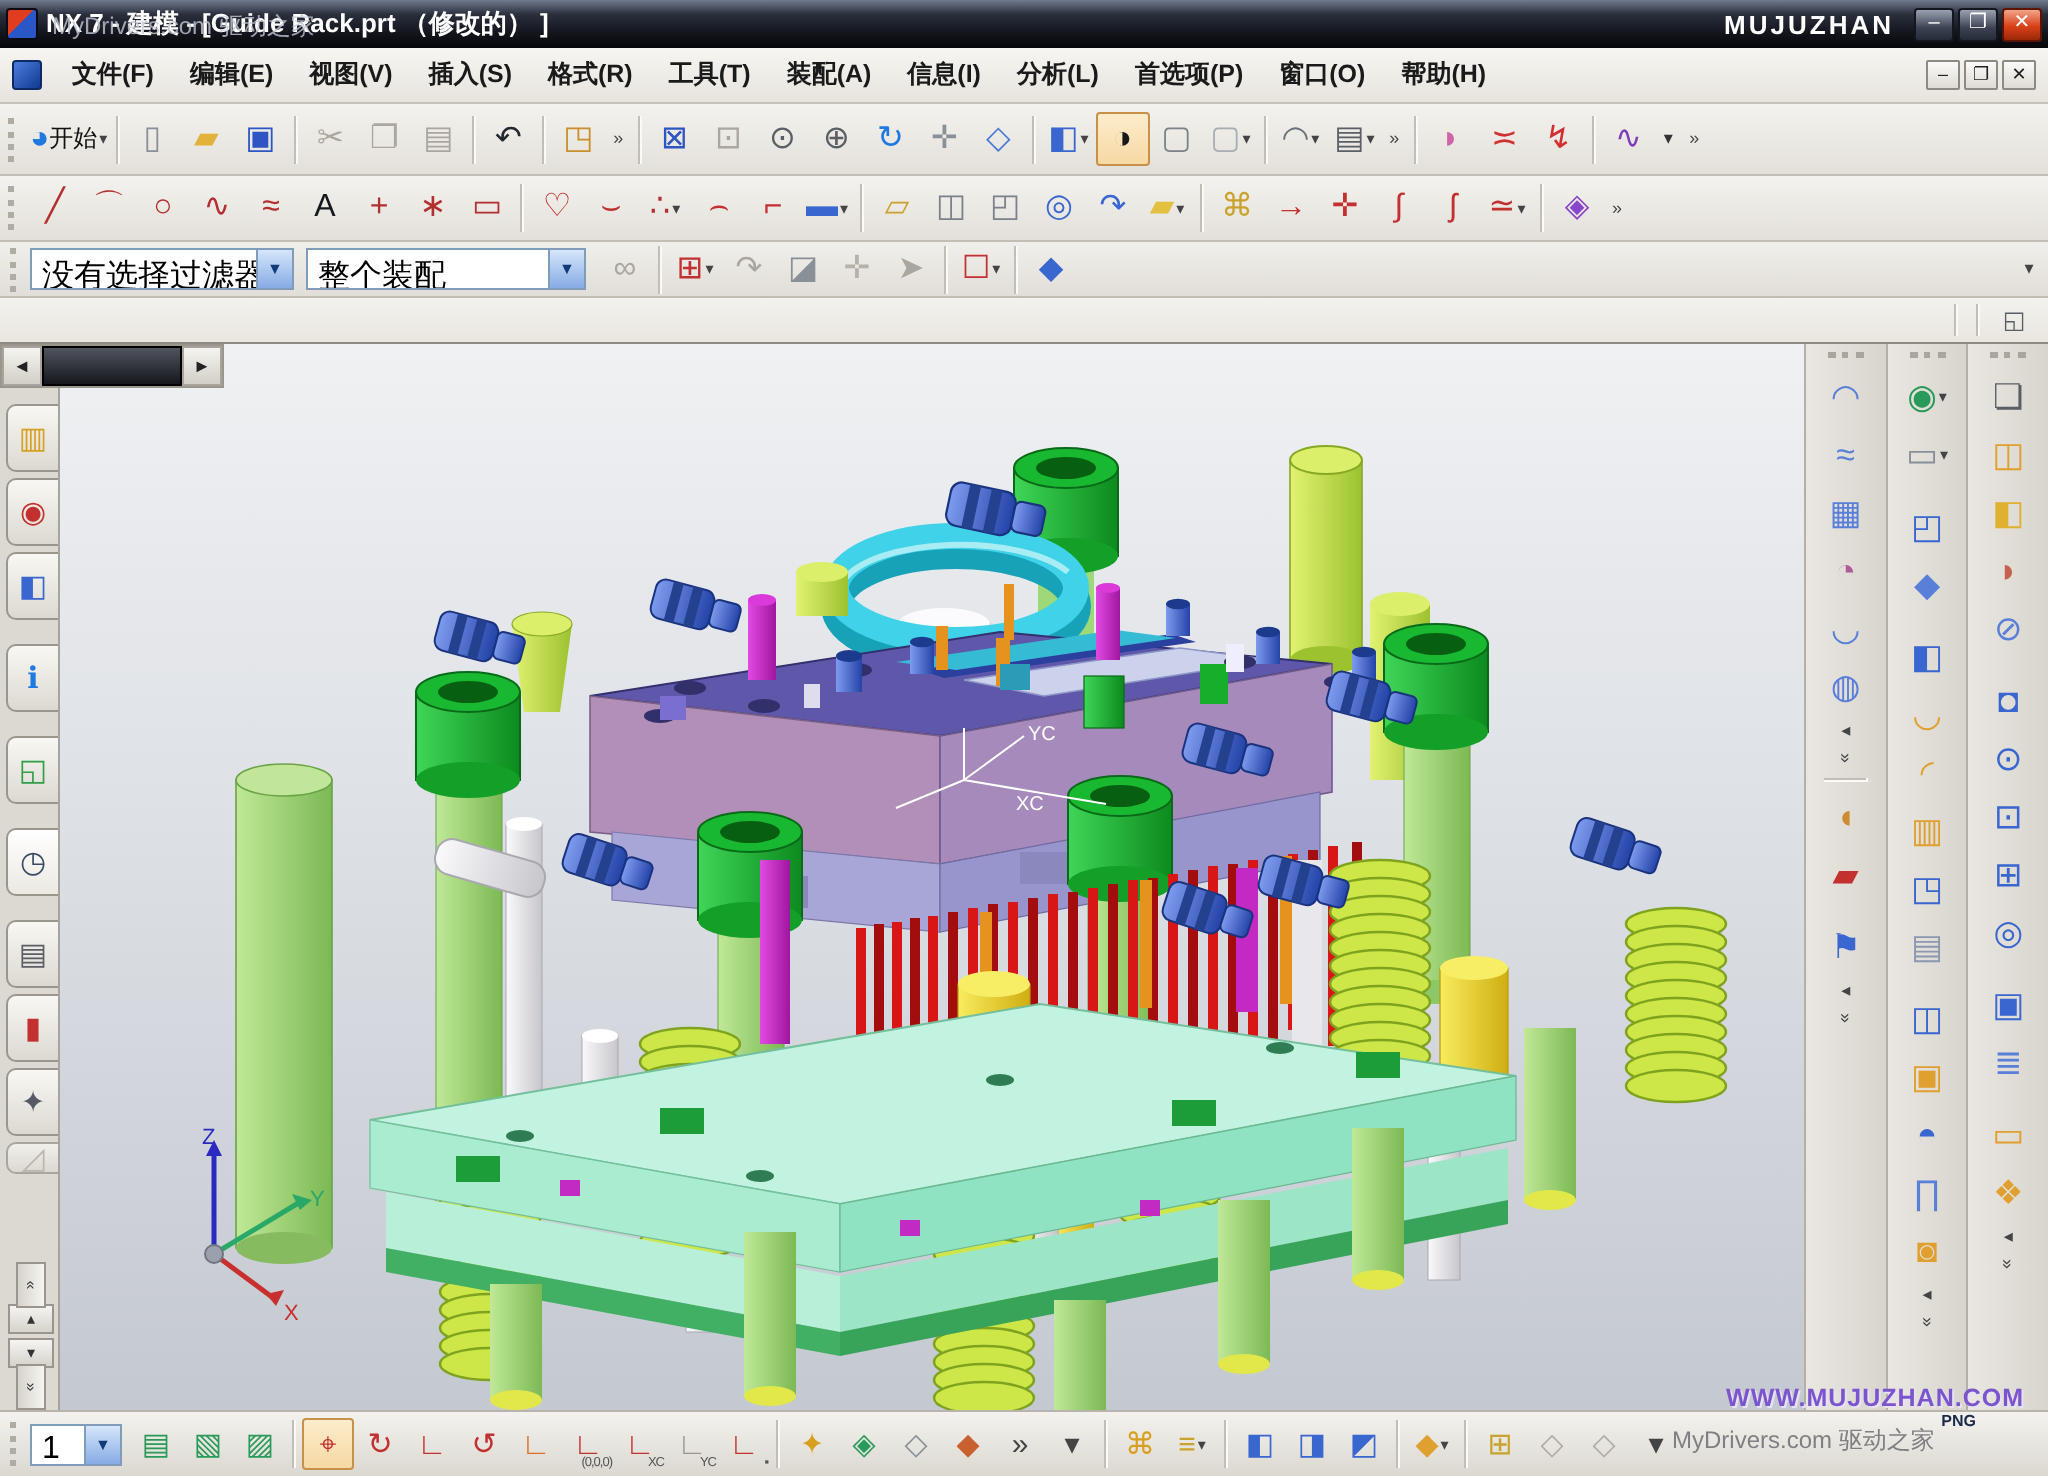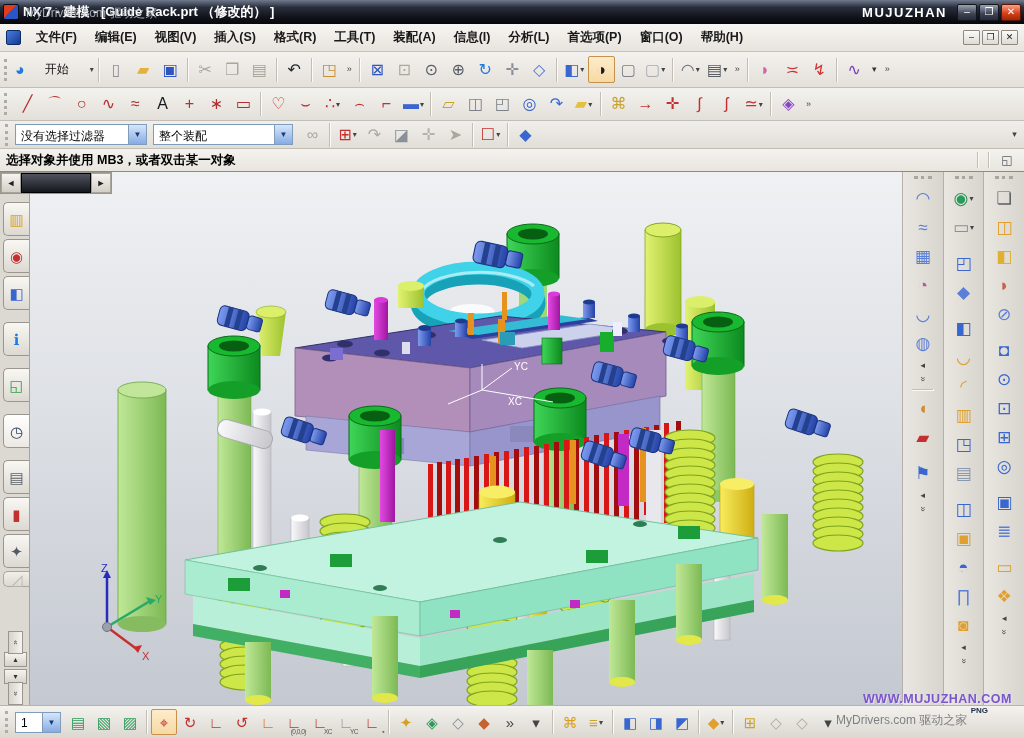--- a/index.html
+++ b/index.html
@@ -36,33 +36,33 @@
   
   .tbrow { display:flex; align-items:center; background:linear-gradient(#f4f2ee,#e3e0da);
     border-bottom:1px solid #c2beb6; padding:1px 2px; }
   #row1 { height:36px; flex:0 0 36px; }
   #row2 { height:33px; flex:0 0 33px; }
   .tgrip { width:7px; height:22px; border-left:3px dotted #b0aca4; margin:0 3px 0 2px; }
   .tsep { width:2px; height:24px; background:#c2beb6; border-right:1px solid #fbfaf7; margin:0 3px; }
   .tbtn { position:relative; min-width:27px; height:27px; display:flex; align-items:center; justify-content:center;
     border:1px solid transparent; border-radius:2px; }
   .tbtn .g { font-size:16px; line-height:1; }
-  .tbtn .lbl { font-size:12px; margin:0 20px; color:#111; }
+  .tbtn .lbl { font-size:12px; margin:0 0; color:#111; }
   .tbtn.sm { min-width:13px; height:22px; } .tbtn.sm .g { font-size:9px; }
   .tbtn.active { border-color:#c89048; background:linear-gradient(#fdeccb,#f6d9a4); }
   .tbtn.drop::after { content:"▾"; font-size:8px; color:#444; margin-left:1px; }
   .tag { position:absolute; bottom:-1px; right:0px; font-size:6.5px; color:#555; letter-spacing:-.5px; }
   .rot90 { transform:rotate(90deg); }
   .dis { opacity:.95; }
 
   
   .selbar { height:28px; flex:0 0 28px; display:flex; align-items:center; background:linear-gradient(#f1efeb,#e1ded8);
     border-bottom:1px solid #c2beb6; padding:0 3px; }
   .combo { height:21px; background:#fff; border:1px solid #7f9db9; display:flex; align-items:stretch; margin-right:6px; }
-  .combo .val { flex:1; font-size:12px; padding:3px 4px 0 5px; white-space:nowrap; overflow:hidden; }
+  .combo .val { flex:1; font-size:16px; padding:3px 4px 0 5px; white-space:nowrap; overflow:hidden; }
   .combo .caret { width:18px; background:linear-gradient(#d6e6fb,#86abe4); border-left:1px solid #7f9db9;
     display:flex; align-items:center; justify-content:center; }
   .combo .caret::after { content:"▼"; font-size:8px; color:#123a78; }
   .selend { margin-left:auto; }
 
   
   .promptbar { height:23px; flex:0 0 23px; display:flex; align-items:center; background:linear-gradient(#f4f2ee,#e9e6e0);
     border-bottom:1px solid #8e8a82; padding:0 6px; }
   .prompt-text { font-weight:bold; font-size:12.5px; color:#000; }
   .pr-right { margin-left:auto; display:flex; align-items:center; gap:3px; }
@@ -421,21 +421,20 @@
       </span>
     <span class="selend" style="display:flex">
 
     <span class="tbtn sm">
           <span class="g" style="color: rgb(68, 68, 68);">▾</span>
         </span>
       </span>
   </div>
 
   <div class="promptbar">
-    <span class="prompt-text">选择对象并使用 MB3，或者双击某一对象</span>
     <span class="pr-right">
       <span class="tsep"></span>
       <span class="tsep"></span>
       <span style="display:flex">
 
       <span class="tbtn">
             <span class="g" style="color: rgb(90, 95, 102);">◱</span>
           </span>
         </span>
     </span>

